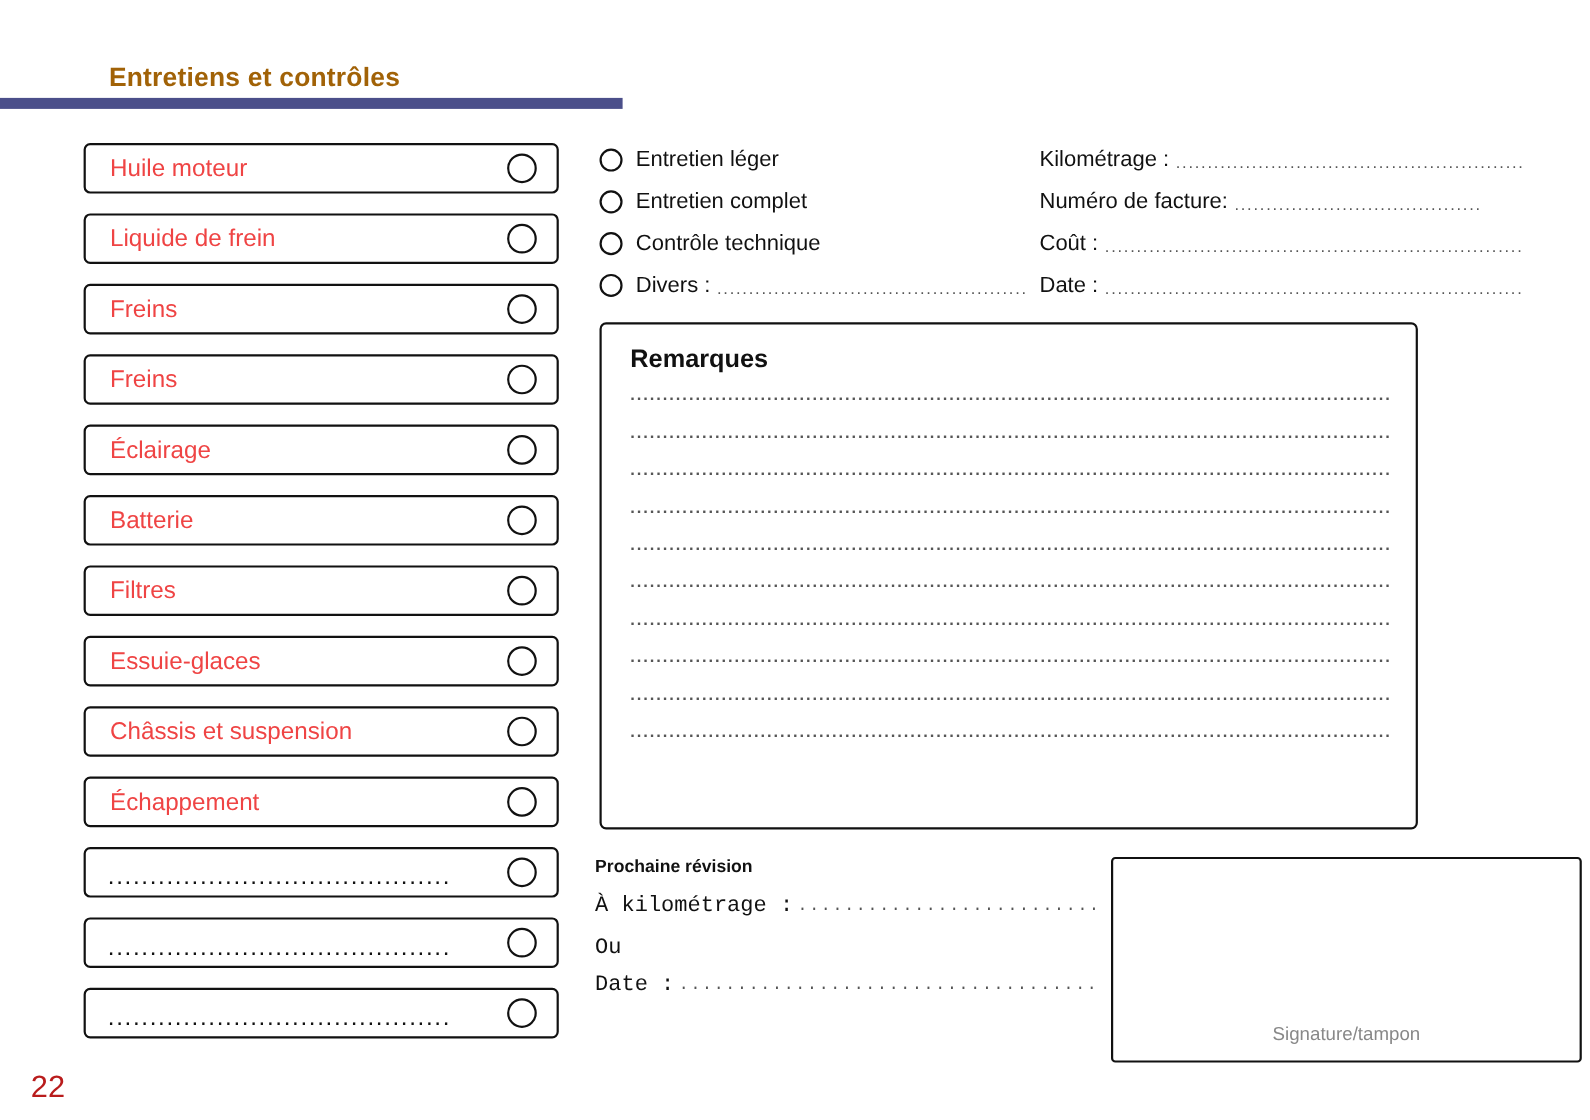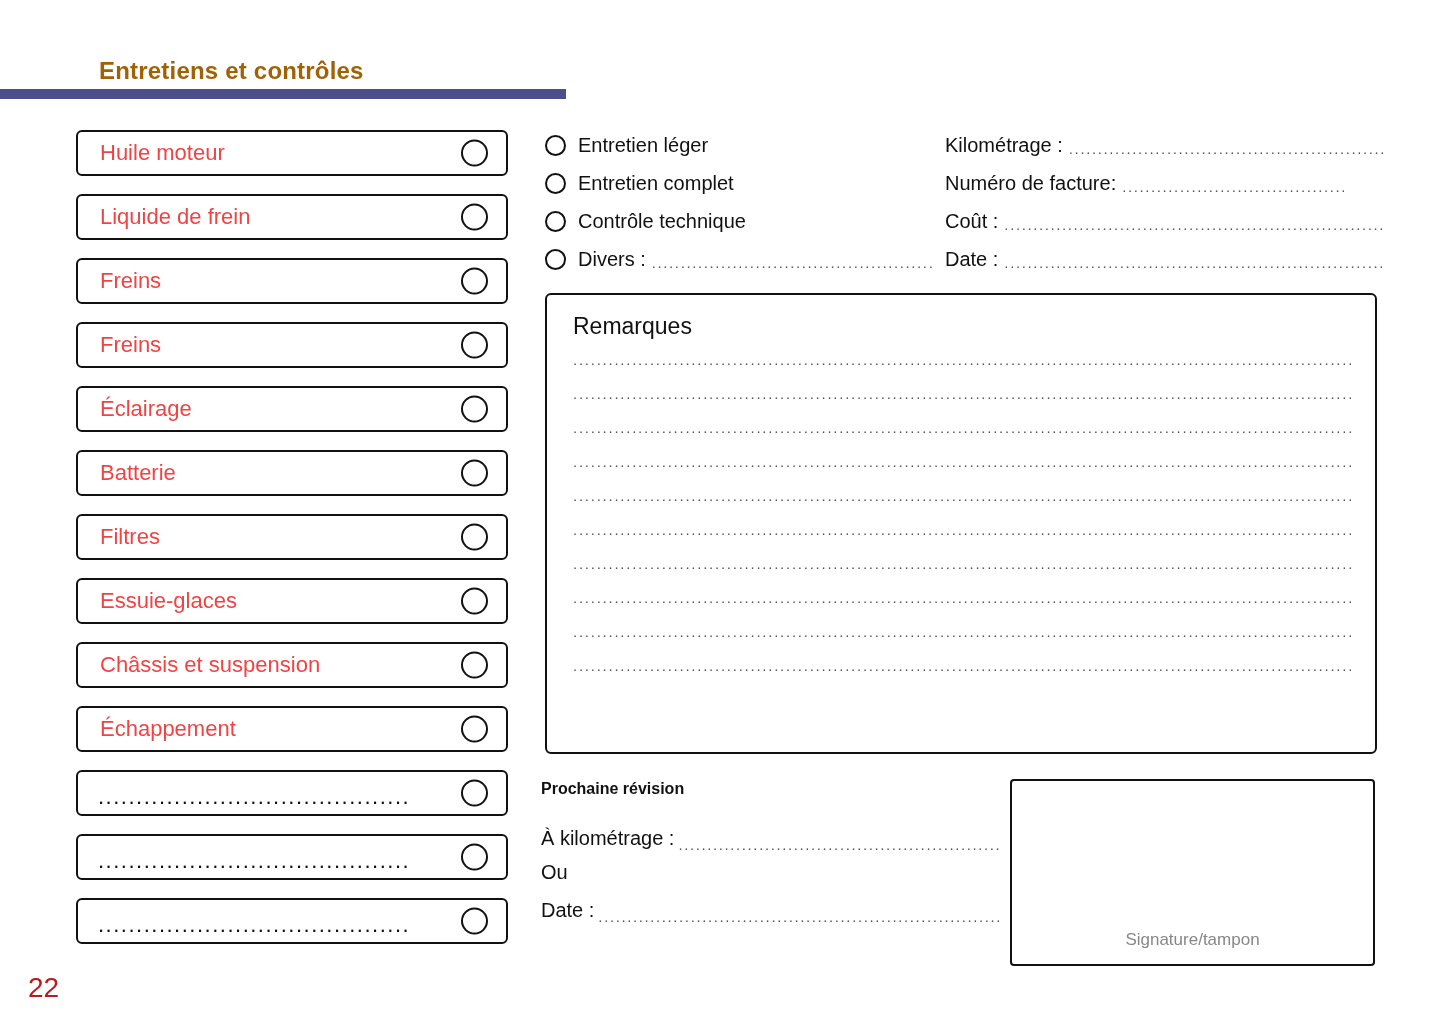--- a/index.html
+++ b/index.html
@@ -152,25 +152,26 @@
     overflow: hidden;
     white-space: nowrap;
     transform: translateY(3px);
   }
 
   
   .remarks {
     position: absolute;
     left: 545px;
     top: 293px;
-    width: 832px;
+    width: 744px;
     height: 461px;
     border: 2px solid #111;
     border-radius: 6px;
     box-sizing: border-box;
+    font-weight: bold;
   }
   .remarks-title {
     font-size: 23px;
     color: #111;
     padding: 18px 0 0 26px;
   }
   .remark-lines {
     padding: 12px 24px 0 26px;
   }
   .rline {
@@ -191,44 +192,45 @@
     width: 460px;
   }
   .next-title {
     font-size: 16px;
     font-weight: bold;
     color: #111;
     margin-bottom: 14px;
   }
   .next-row {
     display: flex;
-    align-items: flex-end;
+    align-items: flex-start;
     height: 38px;
     font-size: 20px;
     color: #111;
+    font-family: Liberation Mono, monospace;
   }
   .next-row .n-label { white-space: nowrap; }
   .next-row .n-fill {
     flex: 1 1 auto;
     margin-left: 4px;
     font-size: 15px;
     letter-spacing: 1.6px;
     color: #555;
     overflow: hidden;
     white-space: nowrap;
     transform: translateY(3px);
   }
   .next-row.plain { height: 34px; }
 
   
   .signature {
     position: absolute;
     left: 1010px;
     top: 779px;
-    width: 365px;
+    width: 428px;
     height: 187px;
     border: 2px solid #111;
     border-radius: 4px;
     box-sizing: border-box;
   }
   .signature-caption {
     position: absolute;
     bottom: 14px;
     left: 0;
     right: 0;

